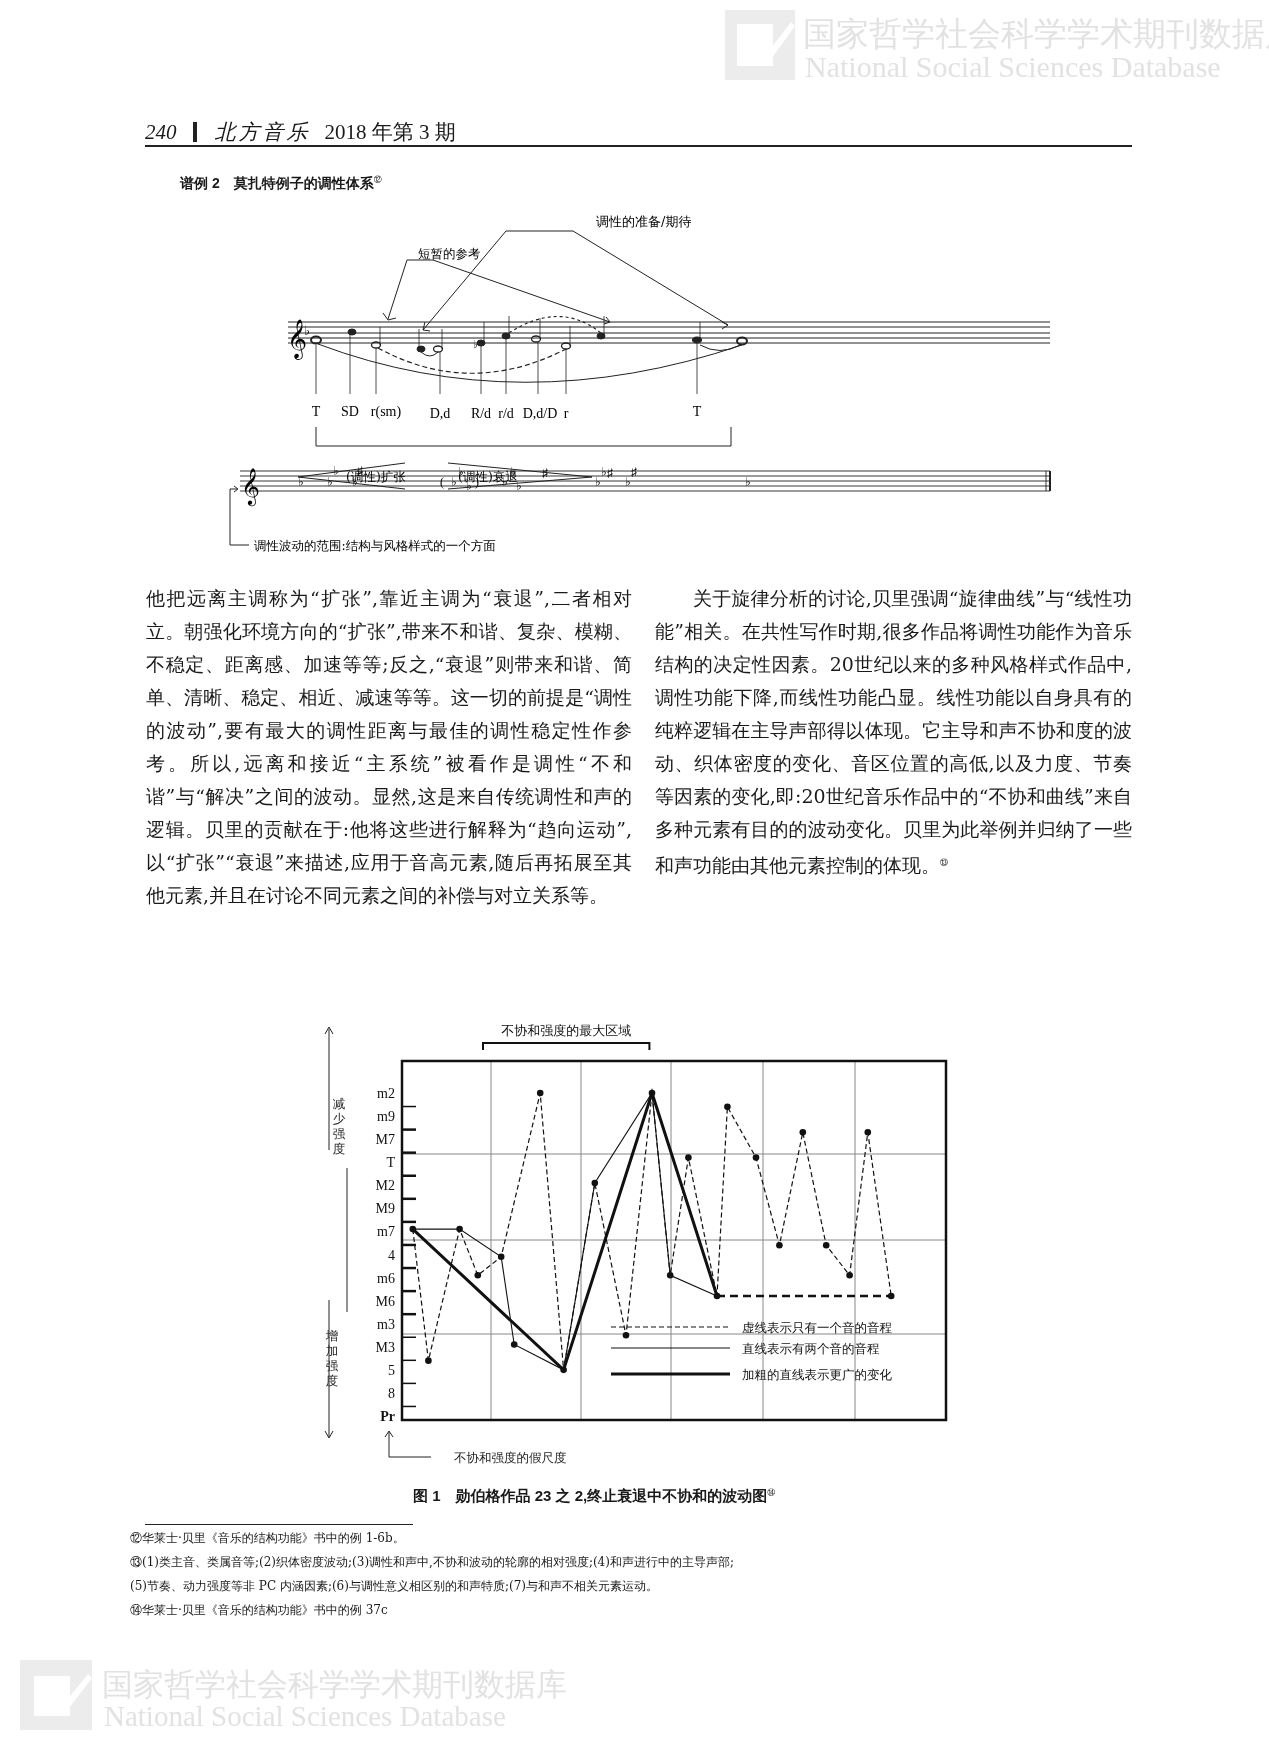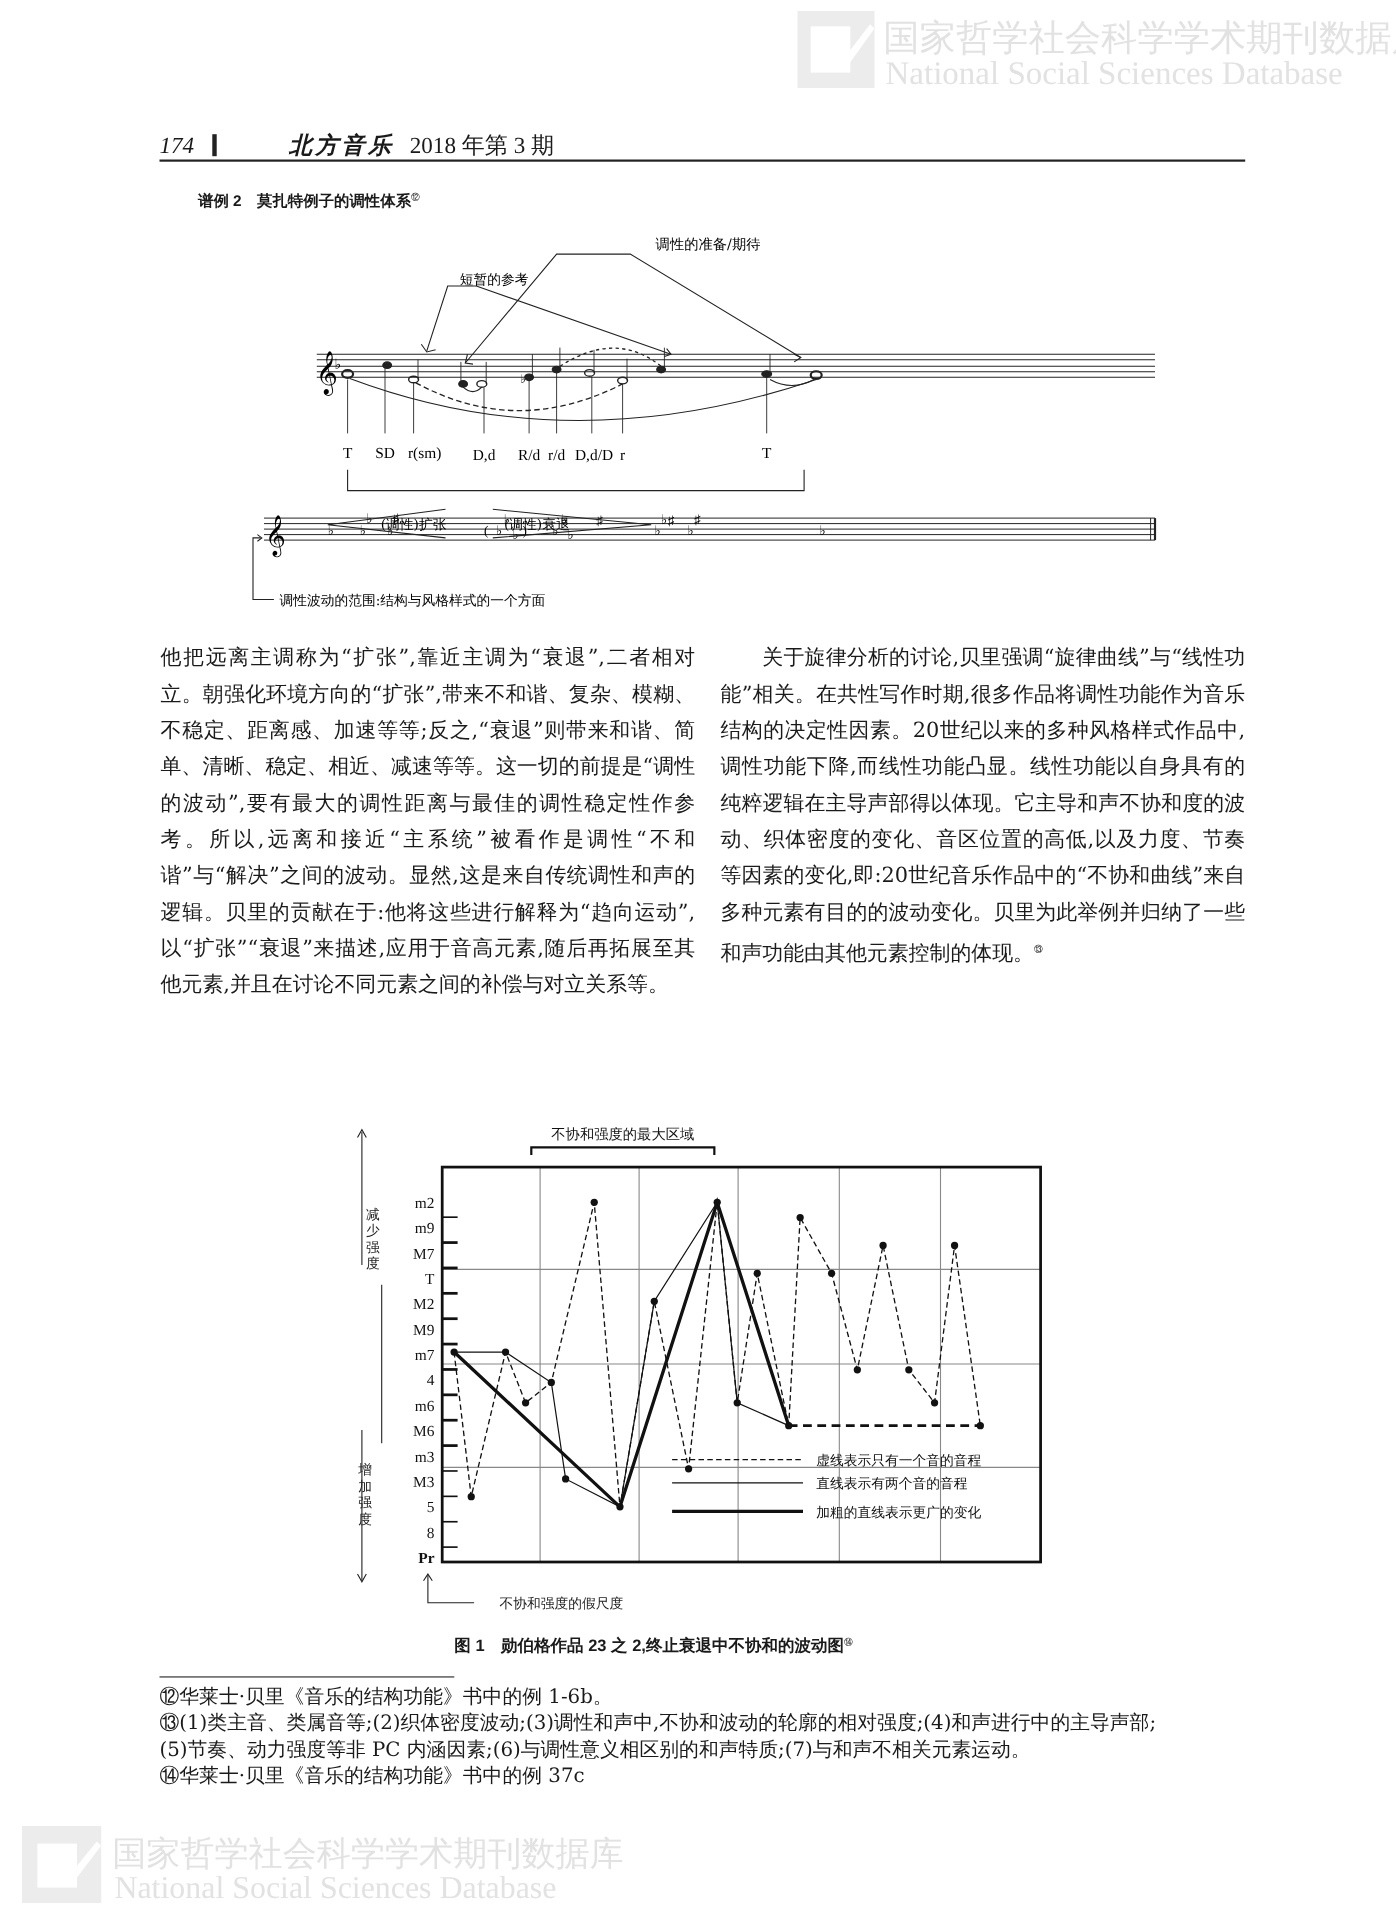--- a/index.html
+++ b/index.html
@@ -8,44 +8,44 @@
   .abs { position:absolute; }
   
   .wm { position:absolute; color:#e2e2e2; }
   .wm-box { position:absolute; background:#ececec; }
   .wm-cn { font-family:"DejaVu Sans","Liberation Sans",sans-serif; letter-spacing:0px; white-space:nowrap; }
   .wm-en { font-family:Liberation Serif, serif; white-space:nowrap; }
   
   .hdr { position:absolute; left:145px; top:118px; font-size:21px; white-space:nowrap; font-family:"Liberation Serif",serif; }
   .hdr .pg { font-style:italic; }
   .hdr .bar { display:inline-block; width:4px; height:20px; background:#222; vertical-align:-3px; margin:0 18px 0 16px; }
-  .hdr .jn { font-weight:bold; font-style:italic; letter-spacing:3px; margin-right:14px;margin-left:48px; }
+  .hdr .jn { font-weight:normal; font-style:italic; letter-spacing:3px; margin-right:14px; }
   .rule { position:absolute; left:145px; width:987px; top:145px; height:2px; background:#222; }
   .cap { position:absolute; font-family:Liberation Sans, sans-serif; font-weight:bold; font-size:14px; white-space:nowrap; }
   .sup { font-size:8px; vertical-align:super; font-weight:normal; }
   .body-text { position:absolute; font-family:"DejaVu Serif","Liberation Serif",serif; font-size:19px; line-height:33px; text-align:justify; }
   .fig-text { font-family:"DejaVu Serif","Liberation Serif",serif; font-size:12.5px; white-space:nowrap; }
-  .fn { position:absolute; left:145px; font-size:18px; white-space:nowrap; font-family:"DejaVu Serif","Liberation Serif",serif; }
+  .fn { position:absolute; left:130px; font-size:12px; white-space:nowrap; font-family:"DejaVu Serif","Liberation Serif",serif; }
   .fnrule { position:absolute; left:145px; top:1524px; width:268px; height:1px; background:#222; }
   svg text { font-family:"Liberation Serif","DejaVu Serif",serif; }
 </style>
 </head>
 <body>
 
 <div class="wm-box" style="left:725px;top:10px;width:70px;height:70px;">
   <svg width="70" height="70">
       <rect x="12" y="14" width="36" height="42" fill="#fff"></rect>
       <polygon points="40,46 66,12 70,16 44,52" fill="#fff"></polygon>
     </svg>
 </div>
 <div class="wm wm-cn" style="left:803px;top:12px;font-size:33px;">国家哲学社会科学学术期刊数据库</div>
 <div class="wm wm-en" style="left:805px;top:50px;font-size:30px;">National Social Sciences Database</div>
 
 <div class="hdr">
-  <span class="pg">174</span><span class="bar"></span><span class="jn">北方音乐</span><span>2018 年第 3 期</span>
+  <span class="pg">240</span><span class="bar"></span><span class="jn">北方音乐</span><span>2018 年第 3 期</span>
 </div>
 <div class="rule"></div>
 
 <div class="cap" style="left:180px;top:174px;">
   <span>谱例 2　莫扎特例子的调性体系</span><span class="sup">⑫</span>
 </div>
 
 <svg class="abs" style="left:0;top:0;" width="1269" height="580">
 
   <text x="418" y="258" font-size="13" class="fig-text" style="font-family:'DejaVu Serif',serif;">短暂的参考</text>

